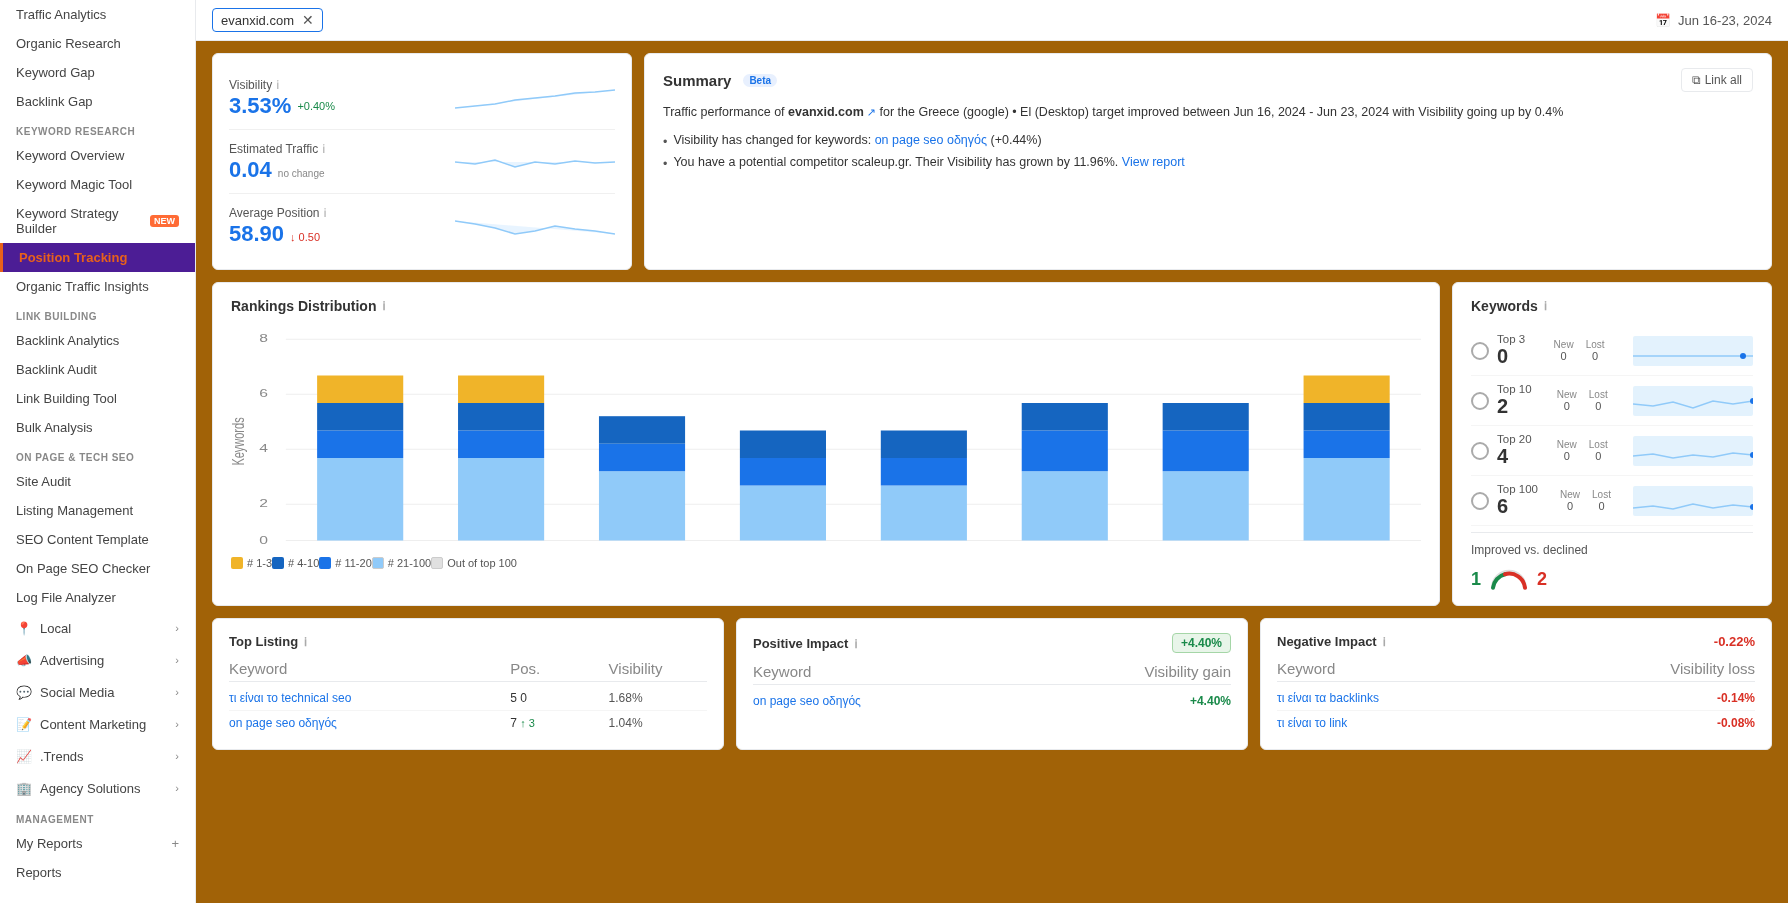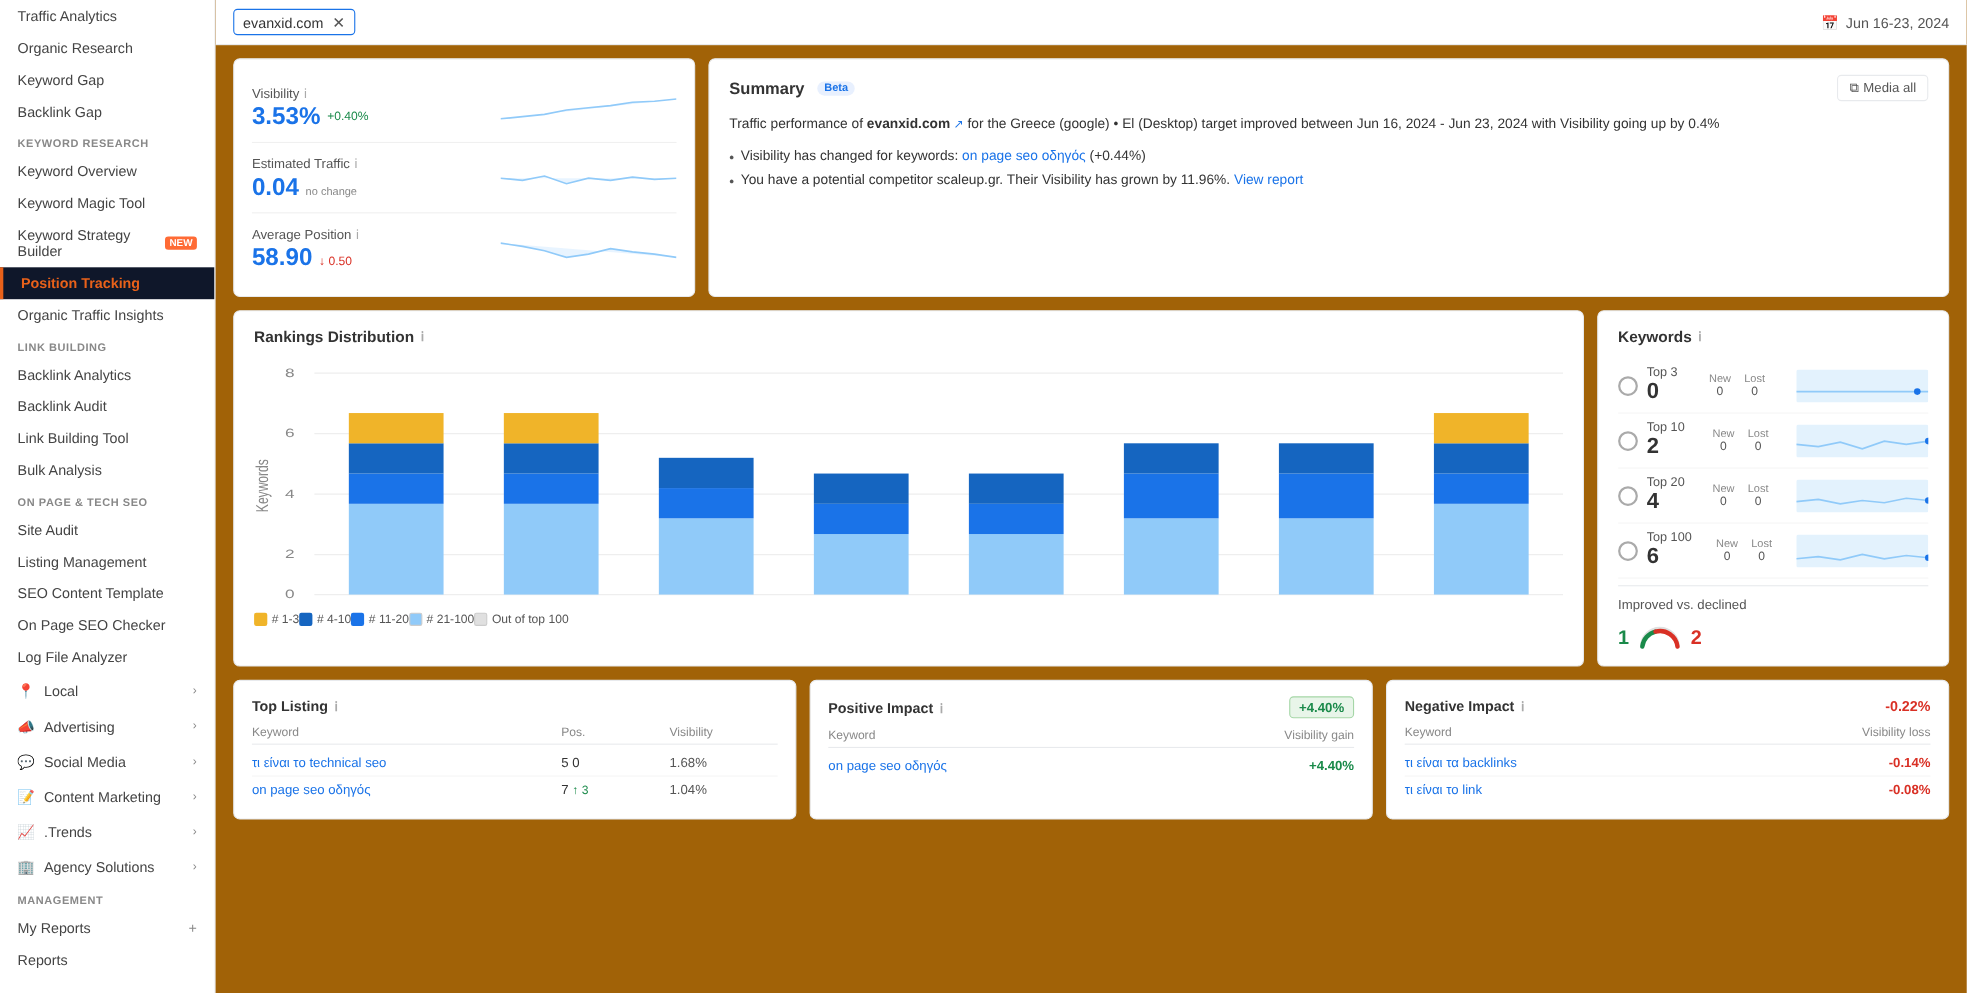--- a/index.html
+++ b/index.html
@@ -26,21 +26,21 @@
     }
     .sidebar-item {
       padding: 7px 16px;
       cursor: pointer;
       color: #444;
       display: flex;
       align-items: center;
       gap: 8px;
       font-size: 13px;
     }
-    .sidebar-item.active { background: #0f172a; color: #e8611a; font-weight: 600; border-left: 3px solid #e8611a; }
+    .sidebar-item.active { background: #4c1d95; color: #e8611a; font-weight: 600; border-left: 3px solid #e8611a; }
     .sidebar-item .badge-new {
       background: #ff6b35; color: #fff; font-size: 9px; padding: 1px 4px; border-radius: 3px; font-weight: 700;
     }
     .sidebar-expandable {
       padding: 8px 16px;
       cursor: pointer;
       color: #444;
       display: flex;
       align-items: center;
       justify-content: space-between;
@@ -283,21 +283,21 @@
       font-size: 12px;
       font-weight: 600;
     }
     .negative-badge {
       color: #d93025;
       font-weight: 600;
       font-size: 13px;
     }
     .table-header {
       display: grid;
-      font-size: 11px;
+      font-size: 15px;
       color: #888;
       border-bottom: 1px solid #e8eaed;
       padding-bottom: 4px;
       margin-bottom: 4px;
     }
     .table-row-data {
       display: grid;
       font-size: 12px;
       padding: 5px 0;
       border-bottom: 1px solid #f5f5f5;
@@ -516,21 +516,21 @@
       </div>
 
       <div class="summary-card">
         <div class="summary-header">
           <div class="summary-title">
             <span>Summary</span>
             <span class="beta-badge">Beta</span>
           </div>
           <button class="copy-btn">
             <span>⧉</span>
-            <span>Media all</span>
+            <span>Link all</span>
           </button>
         </div>
         <div class="summary-text">
           <span>Traffic performance of </span><strong>evanxid.com</strong><span style="font-size:11px;color:#1a73e8;cursor:pointer;"> ↗</span>
           <span> for the Greece (google) • El (Desktop) target improved between Jun 16, 2024 - Jun 23, 2024 with Visibility going up by 0.4%</span>
         </div>
         <ul class="bullet-list">
           <li>
             <span class="bullet-dot">•</span>
             <span>

